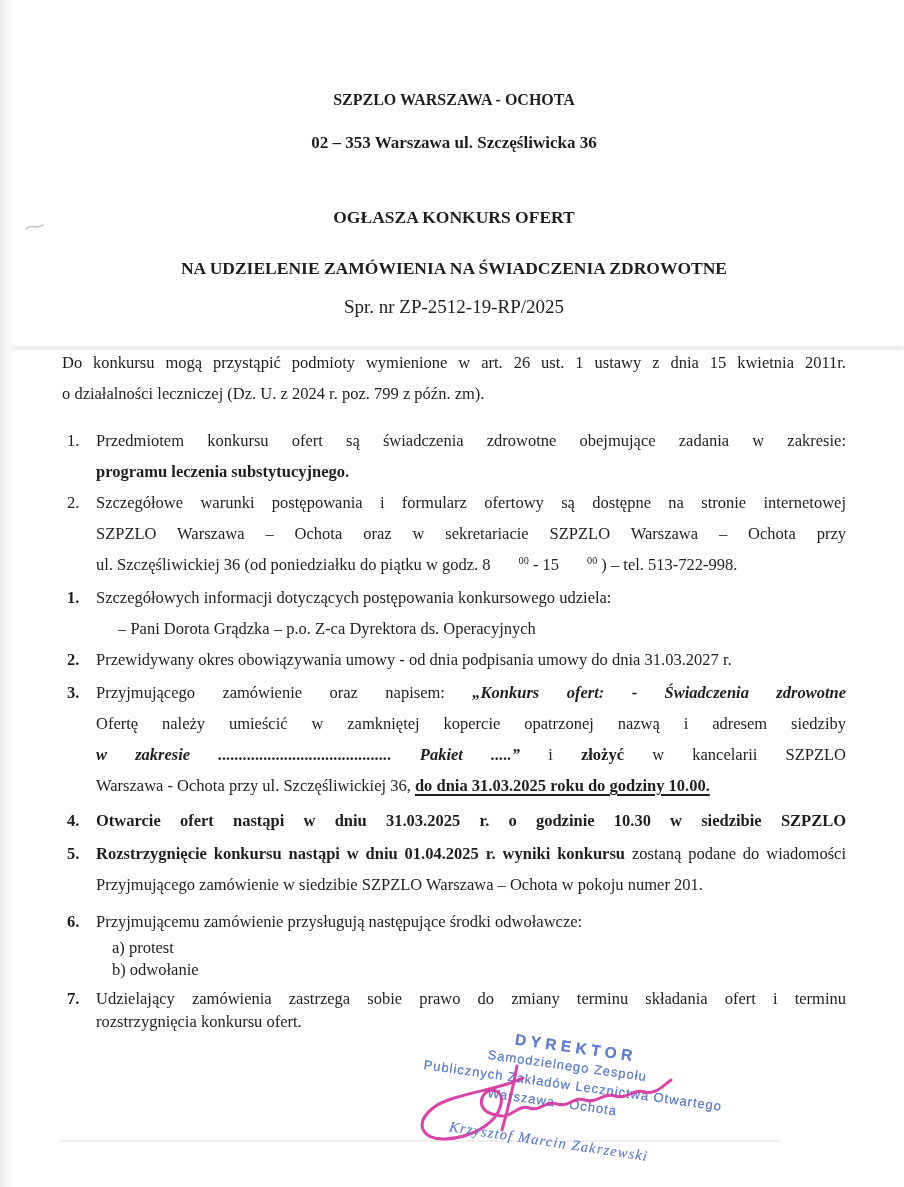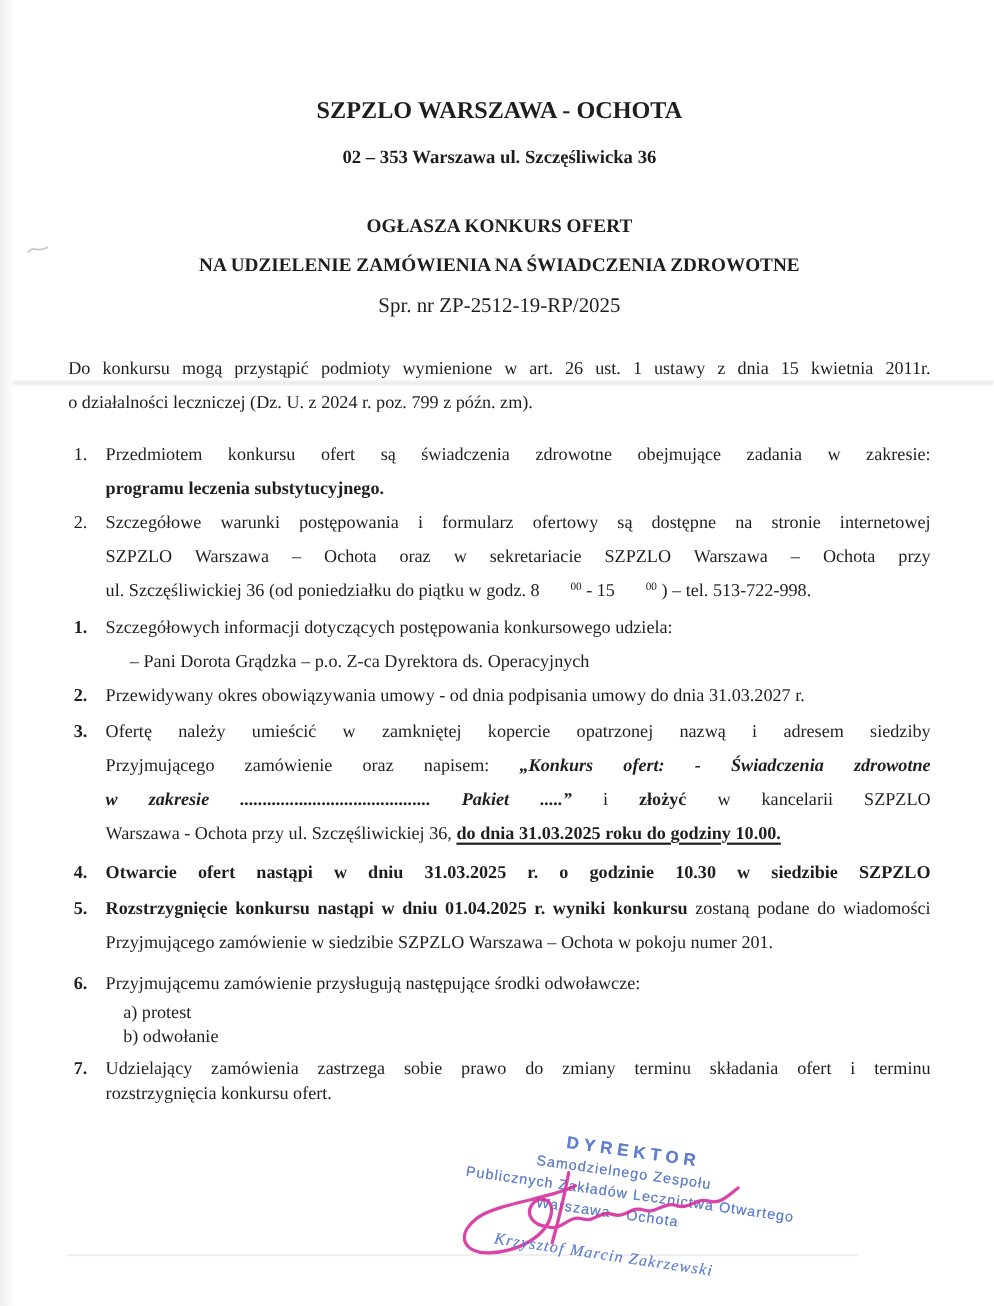--- a/index.html
+++ b/index.html
@@ -21,24 +21,24 @@
   .content { position:absolute; left:62px; top:84px; width:784px;
     font-size:16.5px; line-height:31px; }
 
   .center { text-align:center; }
   .b  { font-weight:bold; }
   .bi { font-weight:bold; font-style:italic; }
   .u  { text-decoration:underline; text-decoration-thickness:1.5px; text-underline-offset:3px; }
   .jl { text-align:justify; text-align-last:justify; }   
   .just { text-align:justify; }
 
-  .org-name   { font-size:22px; font-weight:bold; }
+  .org-name   { font-size:16px; font-weight:bold; }
   .org-addr   { font-size:17px;  font-weight:bold; margin-top:12px; }
-  .title-1    { font-size:17.5px; font-weight:bold; margin-top:32px; }
-  .title-2    { font-size:17.5px; font-weight:bold; margin-top:4px; }
+  .title-1    { font-size:17.5px; font-weight:bold; margin-top:44px; }
+  .title-2    { font-size:17.5px; font-weight:bold; margin-top:20px; }
   .case-no    { font-size:19px; margin-top:7px; }
 
   .intro { margin-top:25px; }
 
   .list-a { margin-top:16px; }
   .li { position:relative; padding-left:34px; }
   .li .num { position:absolute; left:5px; top:0; }
   .list-b .num { font-weight:bold; }
   .sub-line  { padding-left:22px; }
   .sub-ab    { padding-left:16px; line-height:21.5px; }
@@ -116,22 +116,22 @@
         <div class="sub-line">–  Pani Dorota Grądzka – p.o. Z-ca Dyrektora ds. Operacyjnych</div>
       </div>
 
       <div class="li">
         <span class="num">2.</span>
         <div>Przewidywany okres obowiązywania umowy -  od dnia podpisania umowy do dnia 31.03.2027 r.</div>
       </div>
 
       <div class="li mt2">
         <span class="num">3.</span>
+        <div class="jl"><span>Przyjmującego zamówienie oraz napisem: </span><span class="bi">„Konkurs ofert: - Świadczenia zdrowotne</span></div>
         <div class="jl">Ofertę należy umieścić w zamkniętej kopercie opatrzonej nazwą i adresem siedziby</div>
-        <div class="jl"><span>Przyjmującego zamówienie oraz napisem: </span><span class="bi">„Konkurs ofert: - Świadczenia zdrowotne</span></div>
         <div class="jl"><span class="bi">w zakresie .......................................... Pakiet .....”</span><span> i </span><span class="b">złożyć</span><span> w kancelarii SZPZLO</span></div>
         <div><span>Warszawa - Ochota przy ul. Szczęśliwickiej 36, </span><span class="b u">do dnia 31.03.2025 roku do godziny 10.00.</span></div>
       </div>
 
       <div class="li mt4">
         <span class="num">4.</span>
         <div class="b jl">Otwarcie ofert nastąpi w dniu 31.03.2025 r. o godzinie 10.30 w siedzibie SZPZLO</div>
       </div>
 
       <div class="li mt2">

